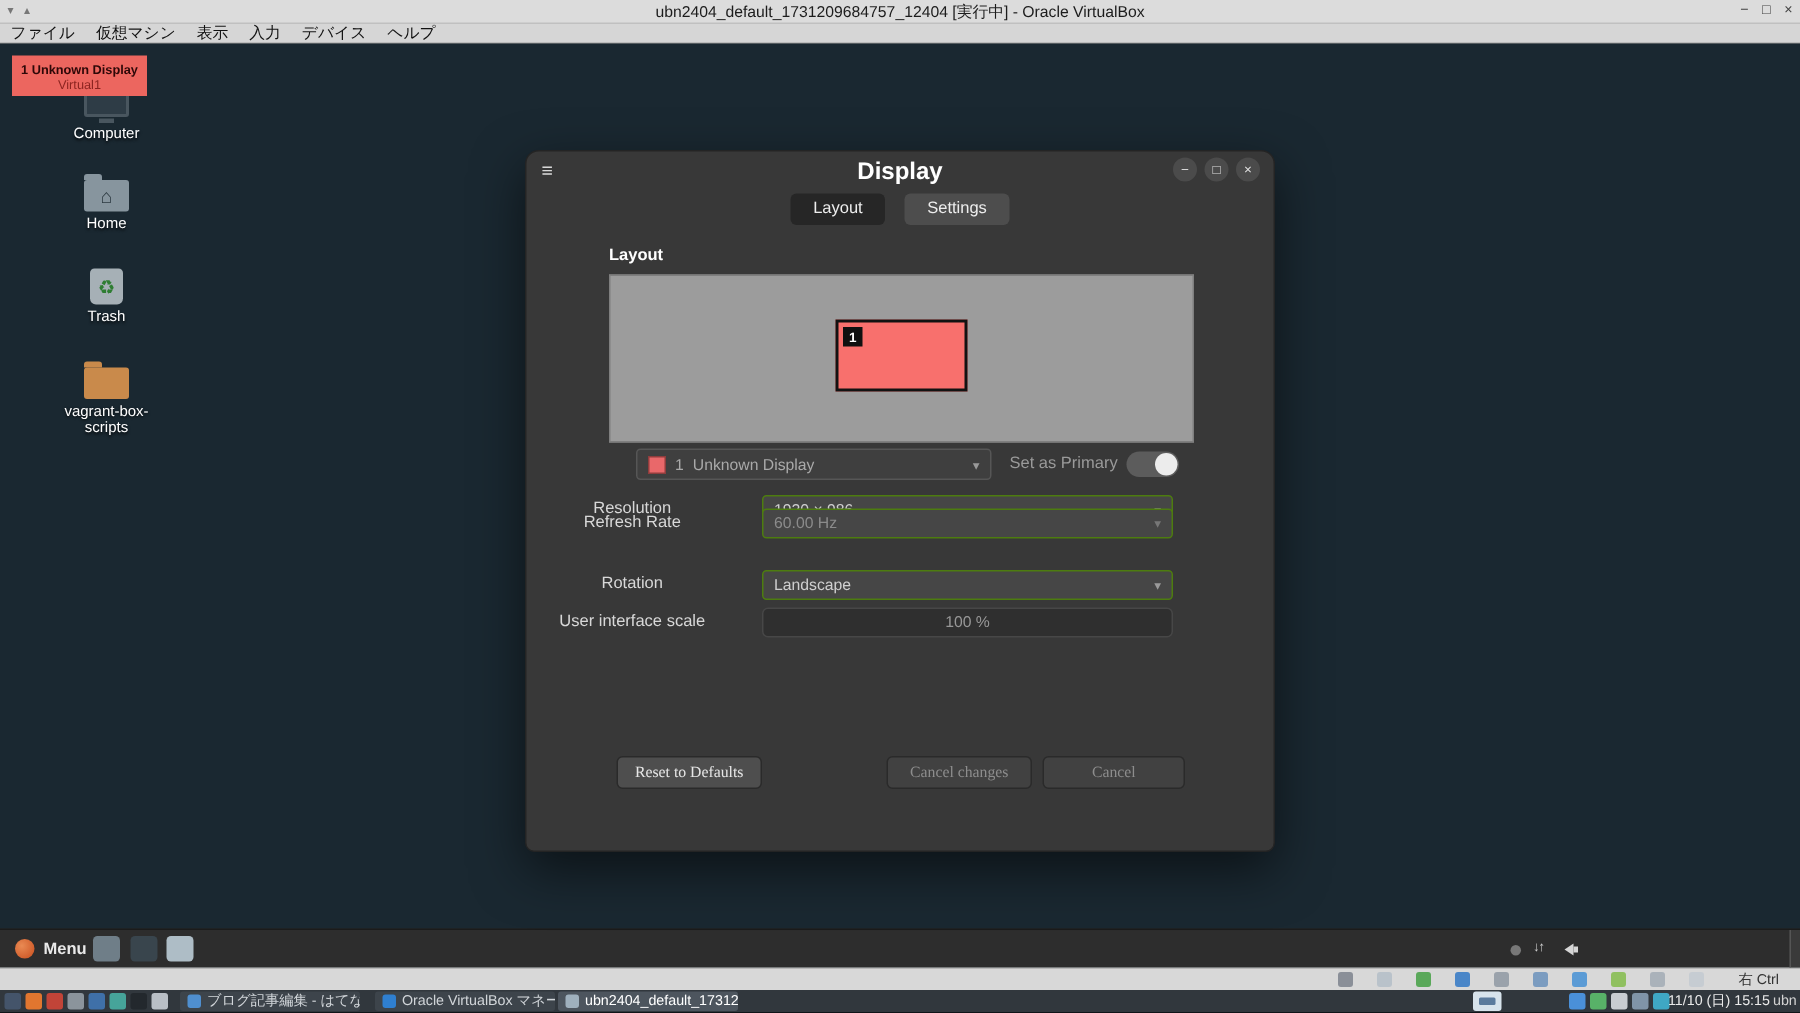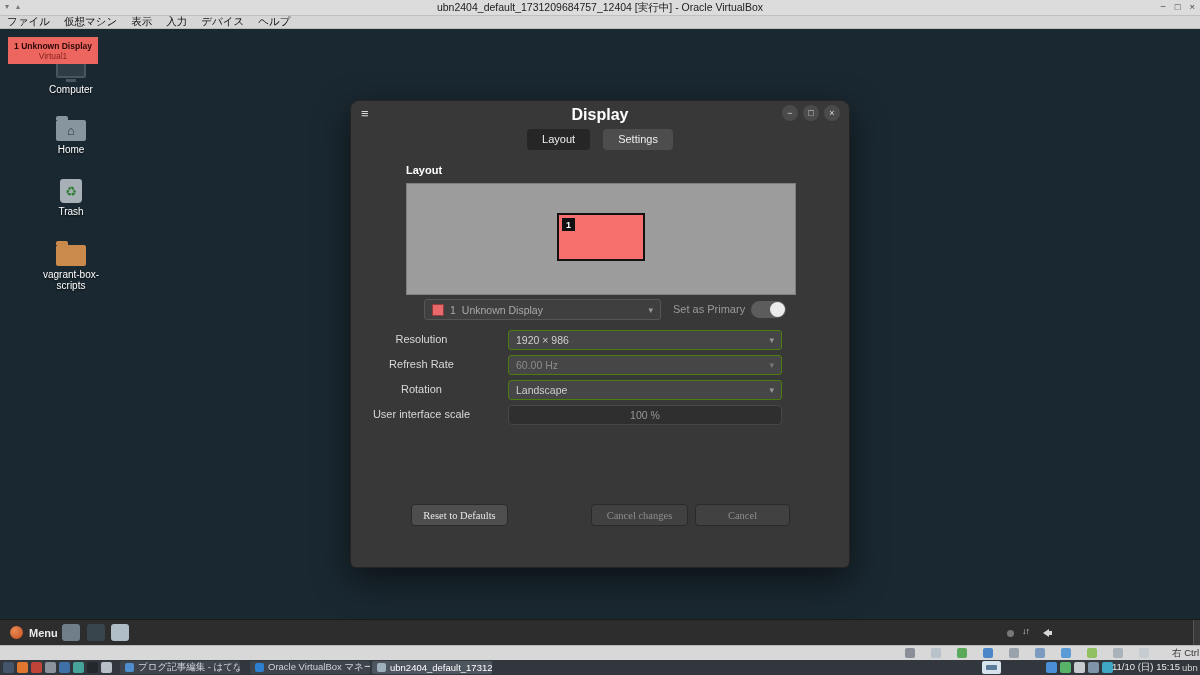--- a/index.html
+++ b/index.html
@@ -66,21 +66,21 @@
   .menu-logo{width:13px;height:13px;border-radius:50%;background:radial-gradient(circle at 35% 35%,#e98a53,#c84e1e)}
   .plaunch{position:absolute;top:4px;width:18px;height:17px;border-radius:3px}
   .pnotif{position:absolute;left:1007px;top:10px;width:7px;height:7px;border-radius:50%;background:#787878}
   .pnet{position:absolute;left:1022px;top:6px;font-size:9px;color:#cfcfcf;letter-spacing:-1px}
   .pvol{position:absolute;left:1043px;top:8px;width:12px;height:10px}
   .pvol::before{content:"";position:absolute;left:6px;top:3px;width:3px;height:4px;background:#d6d6d6}
   .pvol::after{content:"";position:absolute;left:0;top:1px;border-top:4px solid transparent;border-bottom:4px solid transparent;border-right:6px solid #d6d6d6}
   .gclock{position:absolute;right:14px;top:0;height:25px;display:flex;align-items:center;font-size:10.5px;color:#eaeaea;white-space:nowrap}
   .sliver{position:absolute;right:0;top:0;width:6px;height:25px;background:#3a3a3a;border-left:1px solid #555}
   
-  .statusbar{position:absolute;left:0;top:645px;width:1200px;height:15px;background:#d8d8d8;border-top:1px solid #b8b8b8;box-sizing:border-box;display:flex;align-items:center;justify-content:flex-end;gap:16px;padding-right:1px}
+  .statusbar{position:absolute;left:0;top:645px;width:1200px;height:15px;background:#d8d8d8;border-top:1px solid #b8b8b8;box-sizing:border-box;display:flex;align-items:center;justify-content:flex-end;gap:16px;padding-right:14px}
   .sicon{width:10px;height:10px;border-radius:2px}
   .hostkey{font-size:9.5px;color:#333;margin-left:7px;white-space:nowrap}
   
   .taskbar{position:absolute;left:0;top:660px;width:1200px;height:15px;background:#31373d}
   .tlaunchers{position:absolute;left:3px;top:2px;display:flex;gap:3px}
   .tlaunch{width:11px;height:11px;border-radius:2px}
   .twin{position:absolute;top:1px;height:13px;width:120px;display:flex;align-items:center;gap:4px;padding:0 5px;font-size:9.5px;color:#d1d5d9;background:#3d444b;border-radius:2px;white-space:nowrap;overflow:hidden;box-sizing:border-box}
   .twin.active{background:#4d555e;color:#fff}
   .twicon{width:9px;height:9px;border-radius:2px;flex:0 0 auto}
   .ime{position:absolute;left:982px;top:1px;width:19px;height:13px;background:#d7e3ec;border-radius:2px}
@@ -184,21 +184,21 @@
           <span class="knob"></span>
         </span>
 
       <div class="frow" style="top:229px">
         <span class="flabel">Resolution</span>
         <span class="fcontrol dropdown">
           <span class="fvalue">1920 × 986</span>
           <span class="chev">▾</span>
         </span>
       </div>
-      <div class="frow dim" style="top:254px">
+      <div class="frow dim" style="top:238px">
         <span class="flabel">Refresh Rate</span>
         <span class="fcontrol dropdown">
           <span class="fvalue">60.00 Hz</span>
           <span class="chev">▾</span>
         </span>
       </div>
       <div class="frow" style="top:279px">
         <span class="flabel">Rotation</span>
         <span class="fcontrol dropdown">
           <span class="fvalue">Landscape</span>

